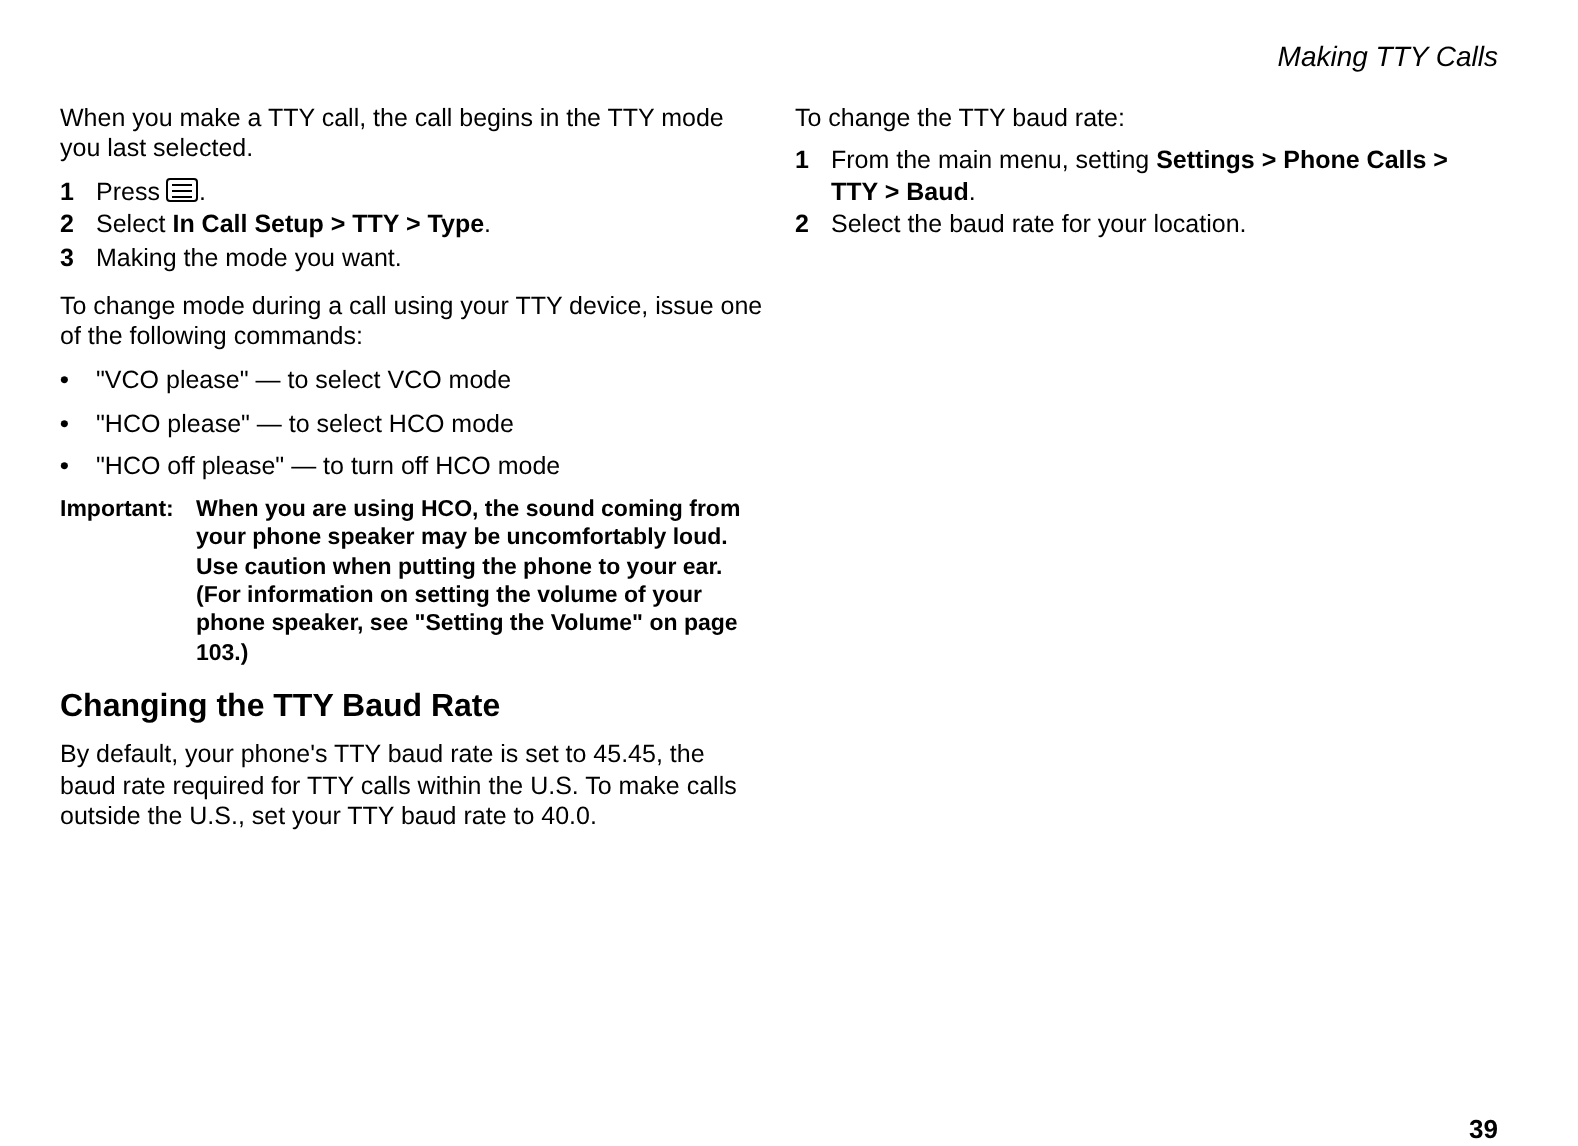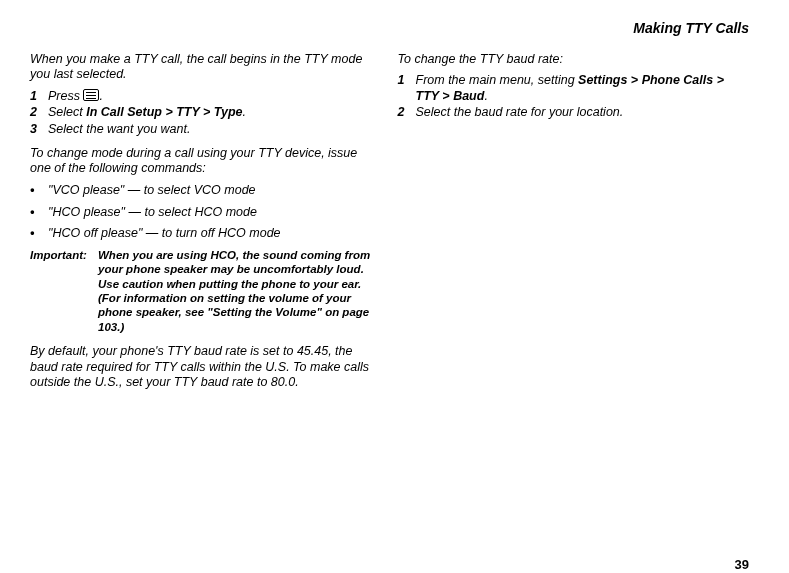--- a/index.html
+++ b/index.html
@@ -9,29 +9,28 @@
     font-size: 12.5px;
     line-height: 1.25;
     color: #000;
     width: 789px;
     height: 573px;
     box-sizing: border-box;
     position: relative;
   }
   .header {
     text-align: right;
-    font-weight: bold;
+    font-weight: normal;
     font-style: italic;
     font-size: 14px;
     margin-bottom: 14px;
   }
   .columns {
     display: flex;
     gap: 16px;
-    font-style: italic;
   }
   .col {
     flex: 1;
   }
   .para {
     margin: 0 0 6px 0;
   }
   .bold { font-weight: bold; }
   ol.num {
     margin: 2px 0 8px 0;
@@ -133,38 +132,39 @@
     <p class="para">When you make a TTY call, the call begins in the TTY mode you last selected.</p>
 
     <ol class="num">
       <li>
         <span>Press </span><span class="menu-icon"><span></span></span><span>.</span>
       </li>
       <li>
         <span>Select </span><span class="bold">In Call Setup &gt; TTY &gt; Type</span><span>.</span>
       </li>
       <li>
-        <span>Select the want you want.</span>
+        <span>Making the mode you want.</span>
       </li>
     </ol>
 
     <p class="para">To change mode during a call using your TTY device, issue one of the following commands:</p>
 
     <ul class="bul">
       <li>"VCO please" — to select VCO mode</li>
       <li>"HCO please" — to select HCO mode</li>
       <li>"HCO off please" — to turn off HCO mode</li>
     </ul>
 
     <div class="important-row">
       <div class="important-label">Important:</div>
       <div class="important-body">When you are using HCO, the sound coming from your phone speaker may be uncomfortably loud. Use caution when putting the phone to your ear. (For information on setting the volume of your phone speaker, see "Setting the Volume" on page 103.)</div>
     </div>
 
-    <p class="para">By default, your phone's TTY baud rate is set to 45.45, the baud rate required for TTY calls within the U.S. To make calls outside the U.S., set your TTY baud rate to 80.0.</p>
+    <h2 class="sub">Changing the TTY Baud Rate</h2>
+    <p class="para">By default, your phone's TTY baud rate is set to 45.45, the baud rate required for TTY calls within the U.S. To make calls outside the U.S., set your TTY baud rate to 40.0.</p>
   </div>
 
   <div class="col">
     <p class="para">To change the TTY baud rate:</p>
     <ol class="num">
       <li>
         <span>From the main menu, setting </span><span class="bold">Settings &gt; Phone Calls &gt; TTY &gt; Baud</span><span>.</span>
       </li>
       <li>
         <span>Select the baud rate for your location.</span>

